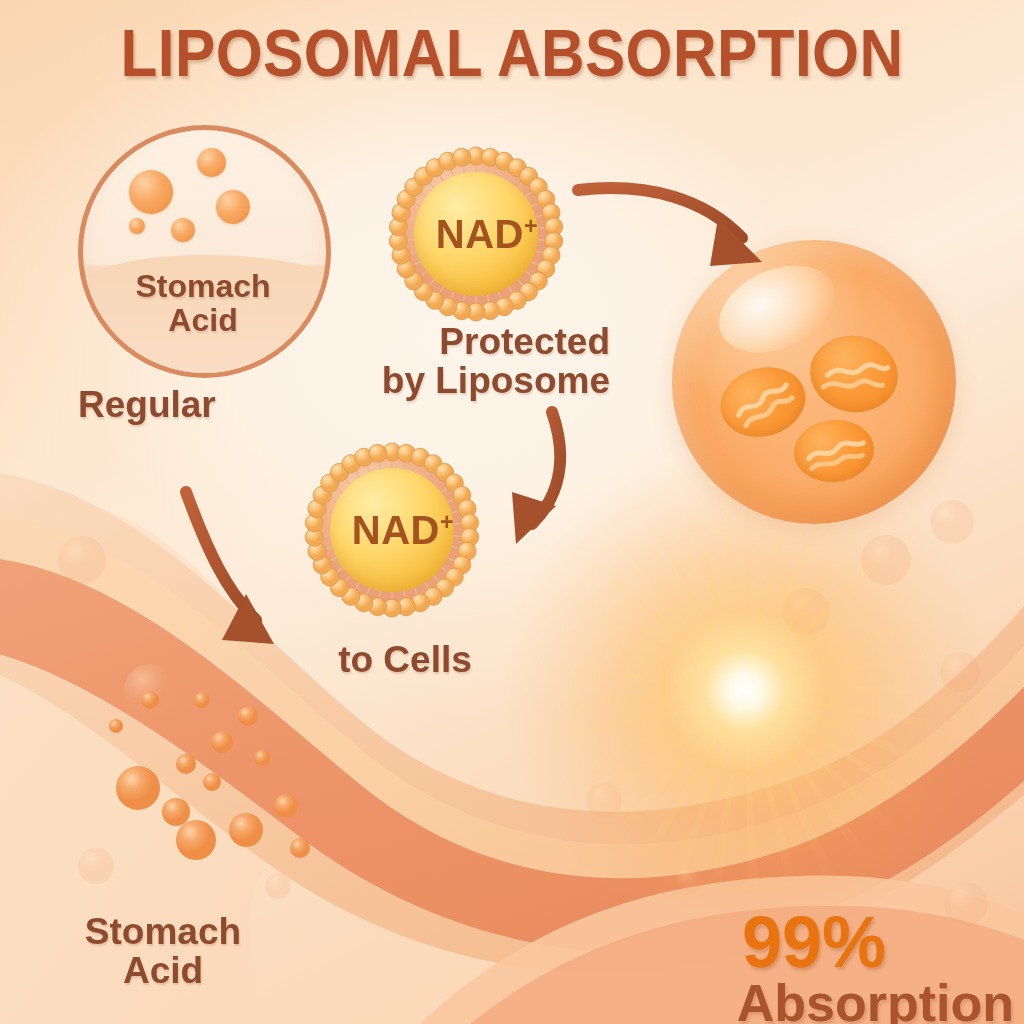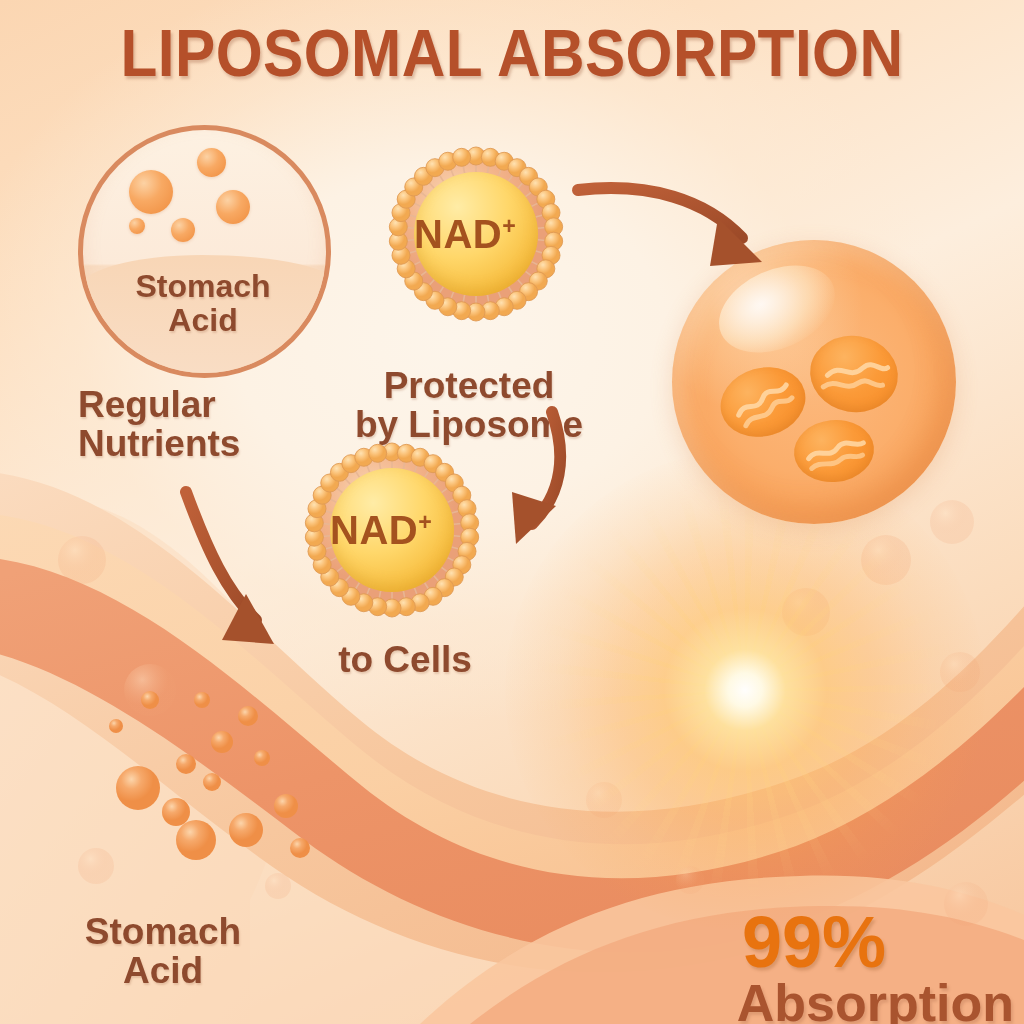--- a/index.html
+++ b/index.html
@@ -44,21 +44,21 @@
     white-space:nowrap;
   }
 
   
   .label{
     position:absolute;color:#8e4a2e;font-weight:bold;line-height:1.06;
     text-shadow:1px 2px 2px rgba(150,85,55,0.22);
   }
   .lbl-stomach-circle{left:100px;top:272px;width:200px;text-align:center;font-size:32px;}
   .lbl-regular{left:78px;top:385px;width:250px;font-size:37px;}
-  .lbl-protected{left:344px;top:322px;width:250px;text-align:center;font-size:37px;margin-top:44px;}
+  .lbl-protected{left:360px;top:322px;width:250px;text-align:right;font-size:37px;}
   .lbl-delivered{left:280px;top:640px;width:250px;text-align:center;font-size:37px;}
   .lbl-stomach-bottom{left:38px;top:912px;width:250px;text-align:center;font-size:37px;}
   .pct-wrap{position:absolute;left:614px;top:866px;width:400px;text-align:center;margin-top:42px;}
   .pct-num{font-size:72px;font-weight:bold;color:#e8730f;line-height:0.96;
            text-shadow:2px 3px 3px rgba(150,85,40,0.28);}
   .pct-word{font-size:52px;font-weight:bold;color:#a9542f;line-height:1.02;
            text-shadow:2px 3px 3px rgba(150,85,55,0.24);text-align:right;}
 
   
   .acid-circle{
@@ -74,21 +74,21 @@
   .bub{position:absolute;border-radius:50%;
     background:radial-gradient(circle at 34% 30%, #fcd2a4 0%, #f8a963 42%, #ef8c3d 100%);
     box-shadow:0 1px 3px rgba(190,110,60,.22);}
 
   
   .liposome{position:absolute;border-radius:50%;}
   .lipo-core{
     position:absolute;border-radius:50%;
     background:radial-gradient(circle at 35% 28%, #ffeca6 0%, #ffd76a 42%, #f6ba3a 78%, #eca82c 100%);
     box-shadow:inset 0 -6px 14px rgba(200,140,30,.28);
-    display:flex;align-items:center;justify-content:flex-start;
+    display:flex;align-items:center;justify-content:flex-end;
   }
   .nad-text{font-size:40px;font-weight:bold;color:#a4521f;letter-spacing:0.5px;}
   .nad-text sup{font-size:0.58em;vertical-align:super;}
 
   
   .cell{
     position:absolute;left:672px;top:240px;width:284px;height:284px;border-radius:50%;
     background:
       radial-gradient(circle at 30% 24%, rgba(255,255,255,0.55) 0%, rgba(255,236,205,0.28) 16%, rgba(255,255,255,0) 36%),
       radial-gradient(circle at 50% 48%, #fcb97e 0%, #fbae6b 48%, #f89d52 76%, #f29043 92%, #eb8a43 100%);
@@ -423,21 +423,20 @@
     </g>
 
     <g>
       <path d="M186,492 C208,552 226,590 256,620" stroke="url(#ar-g)" stroke-width="12" fill="none" stroke-linecap="round"></path>
       <path d="M246,594 L274,644 L222,640 Z" fill="#a5512c"></path>
     </g>
   </svg>
 
   <div class="label lbl-regular">
     <div>Regular</div>
-    <div>Nutrients</div>
   </div>
 
   <div class="label lbl-stomach-bottom">
     <div>Stomach</div>
     <div>Acid</div>
   </div>
 
   <div class="pct-wrap">
     <div class="pct-num">99%</div>
     <div class="pct-word">Absorption</div>

